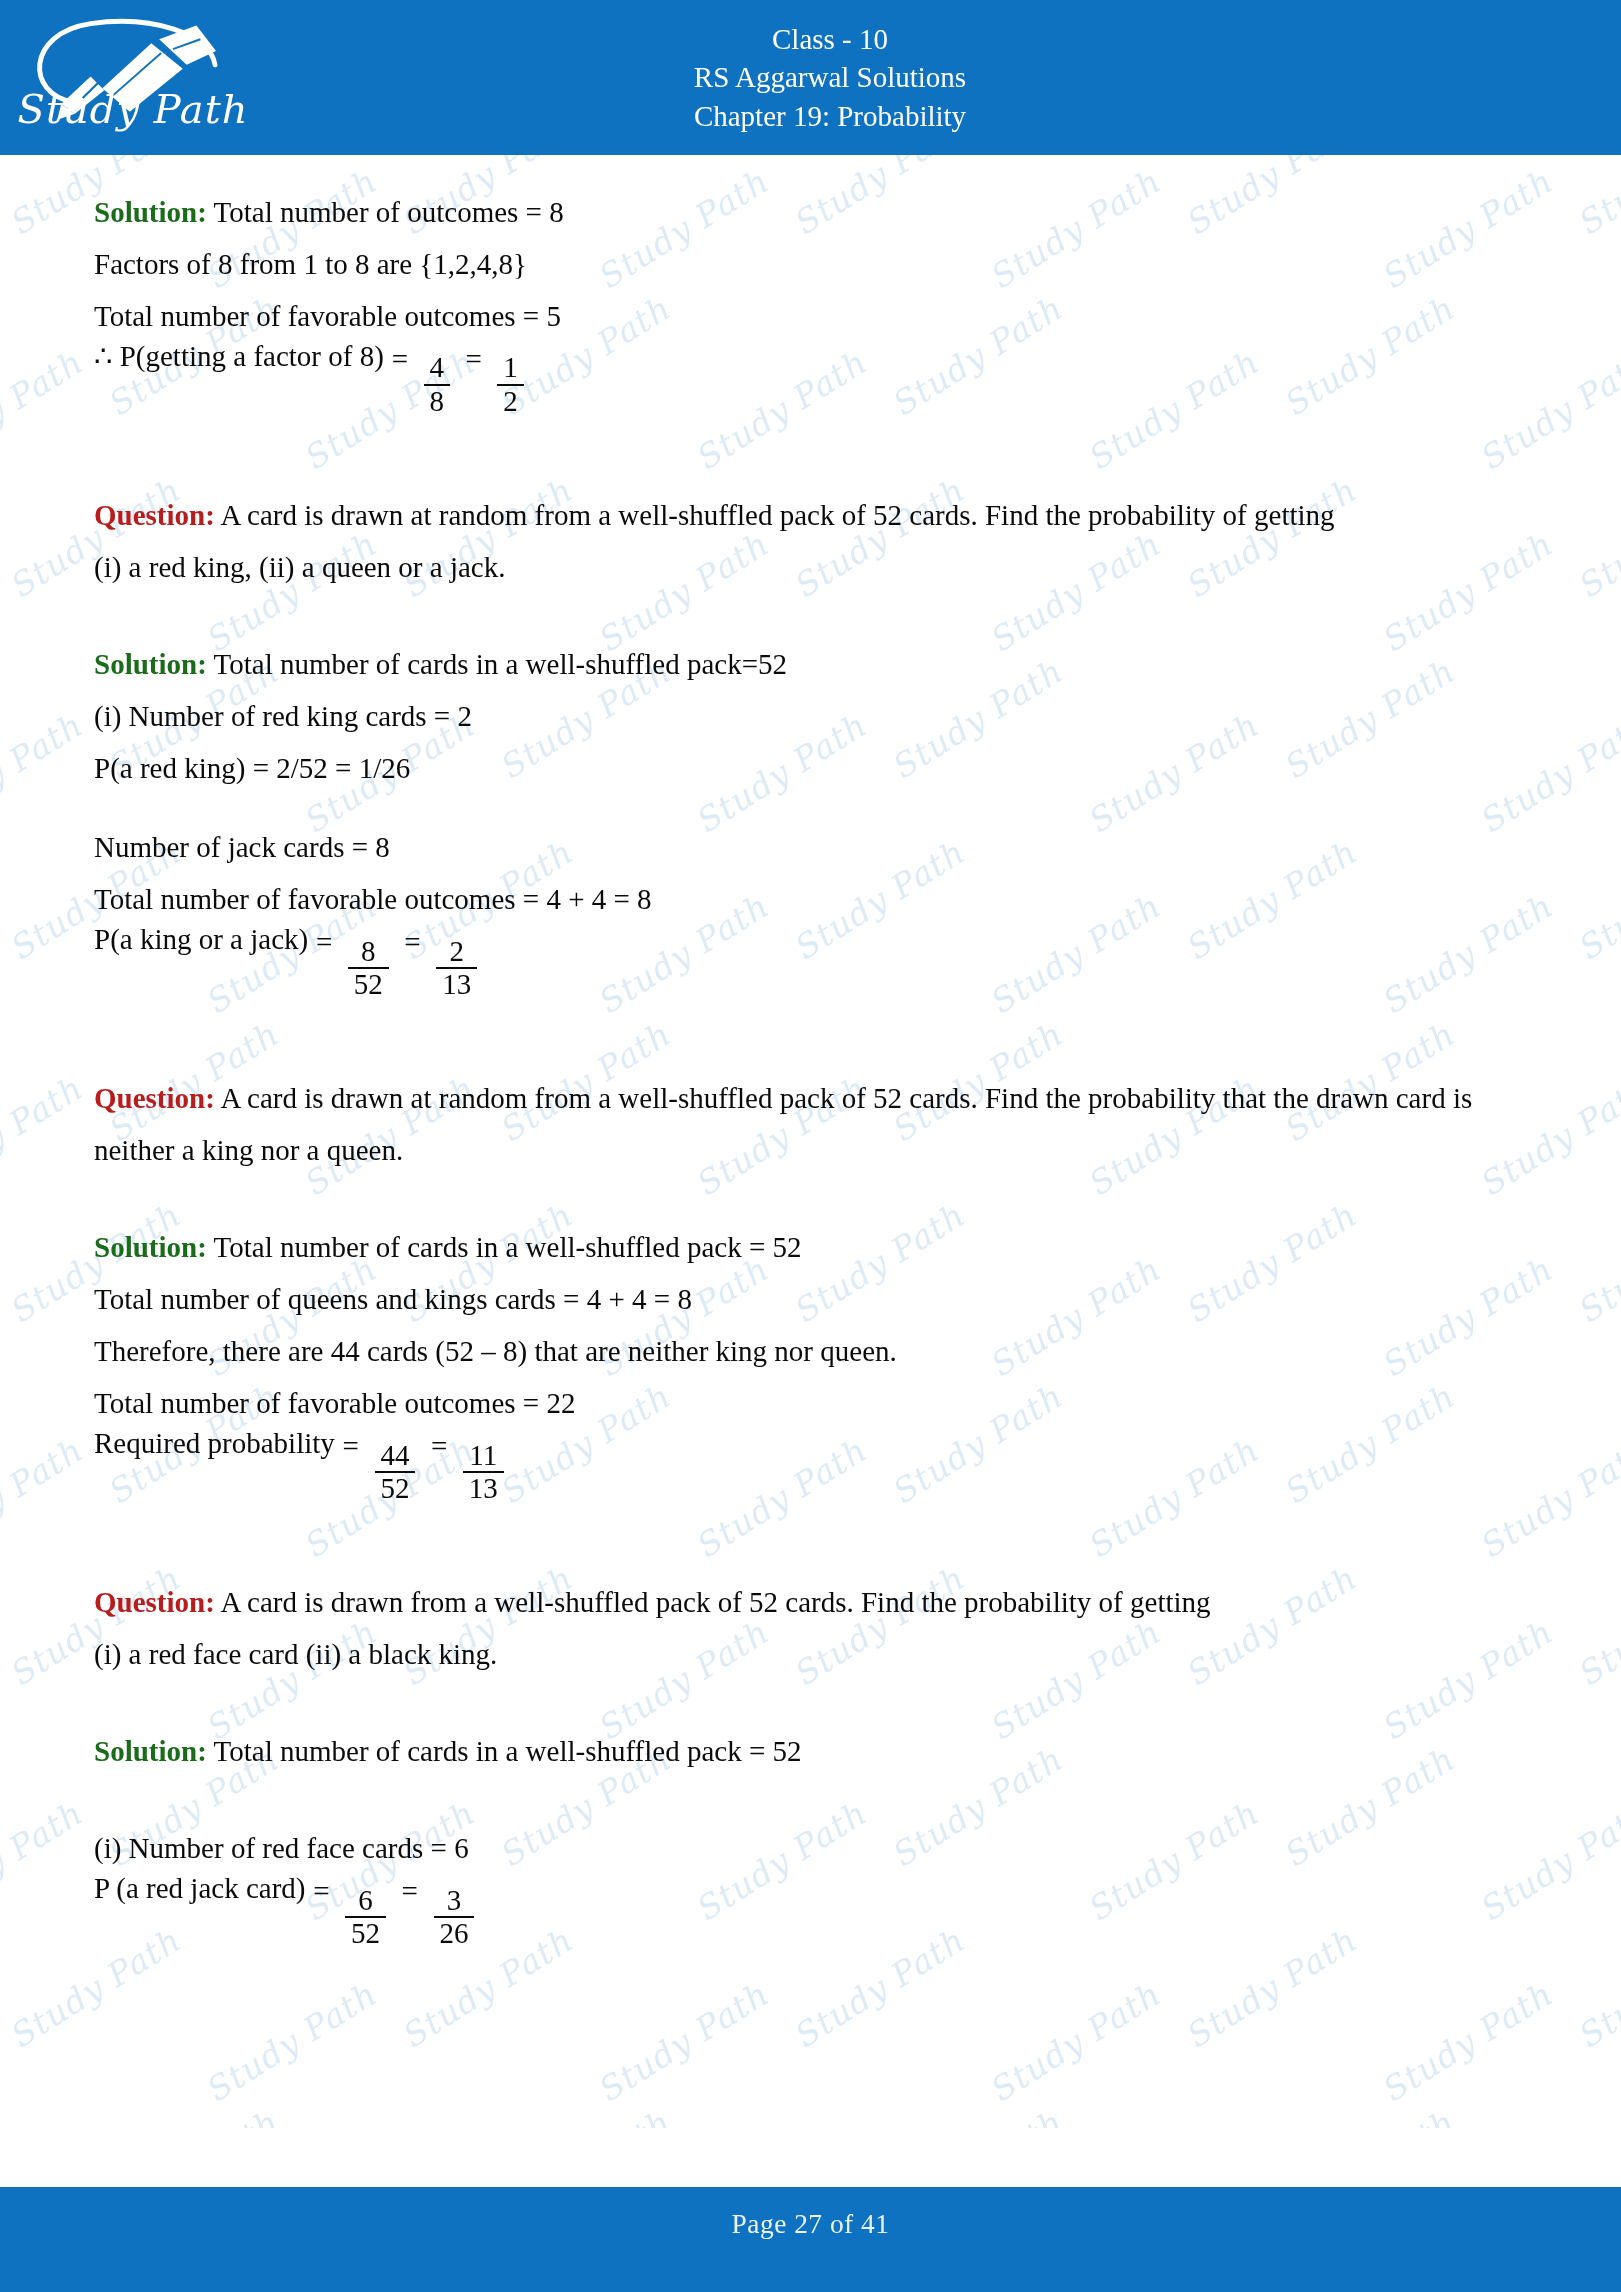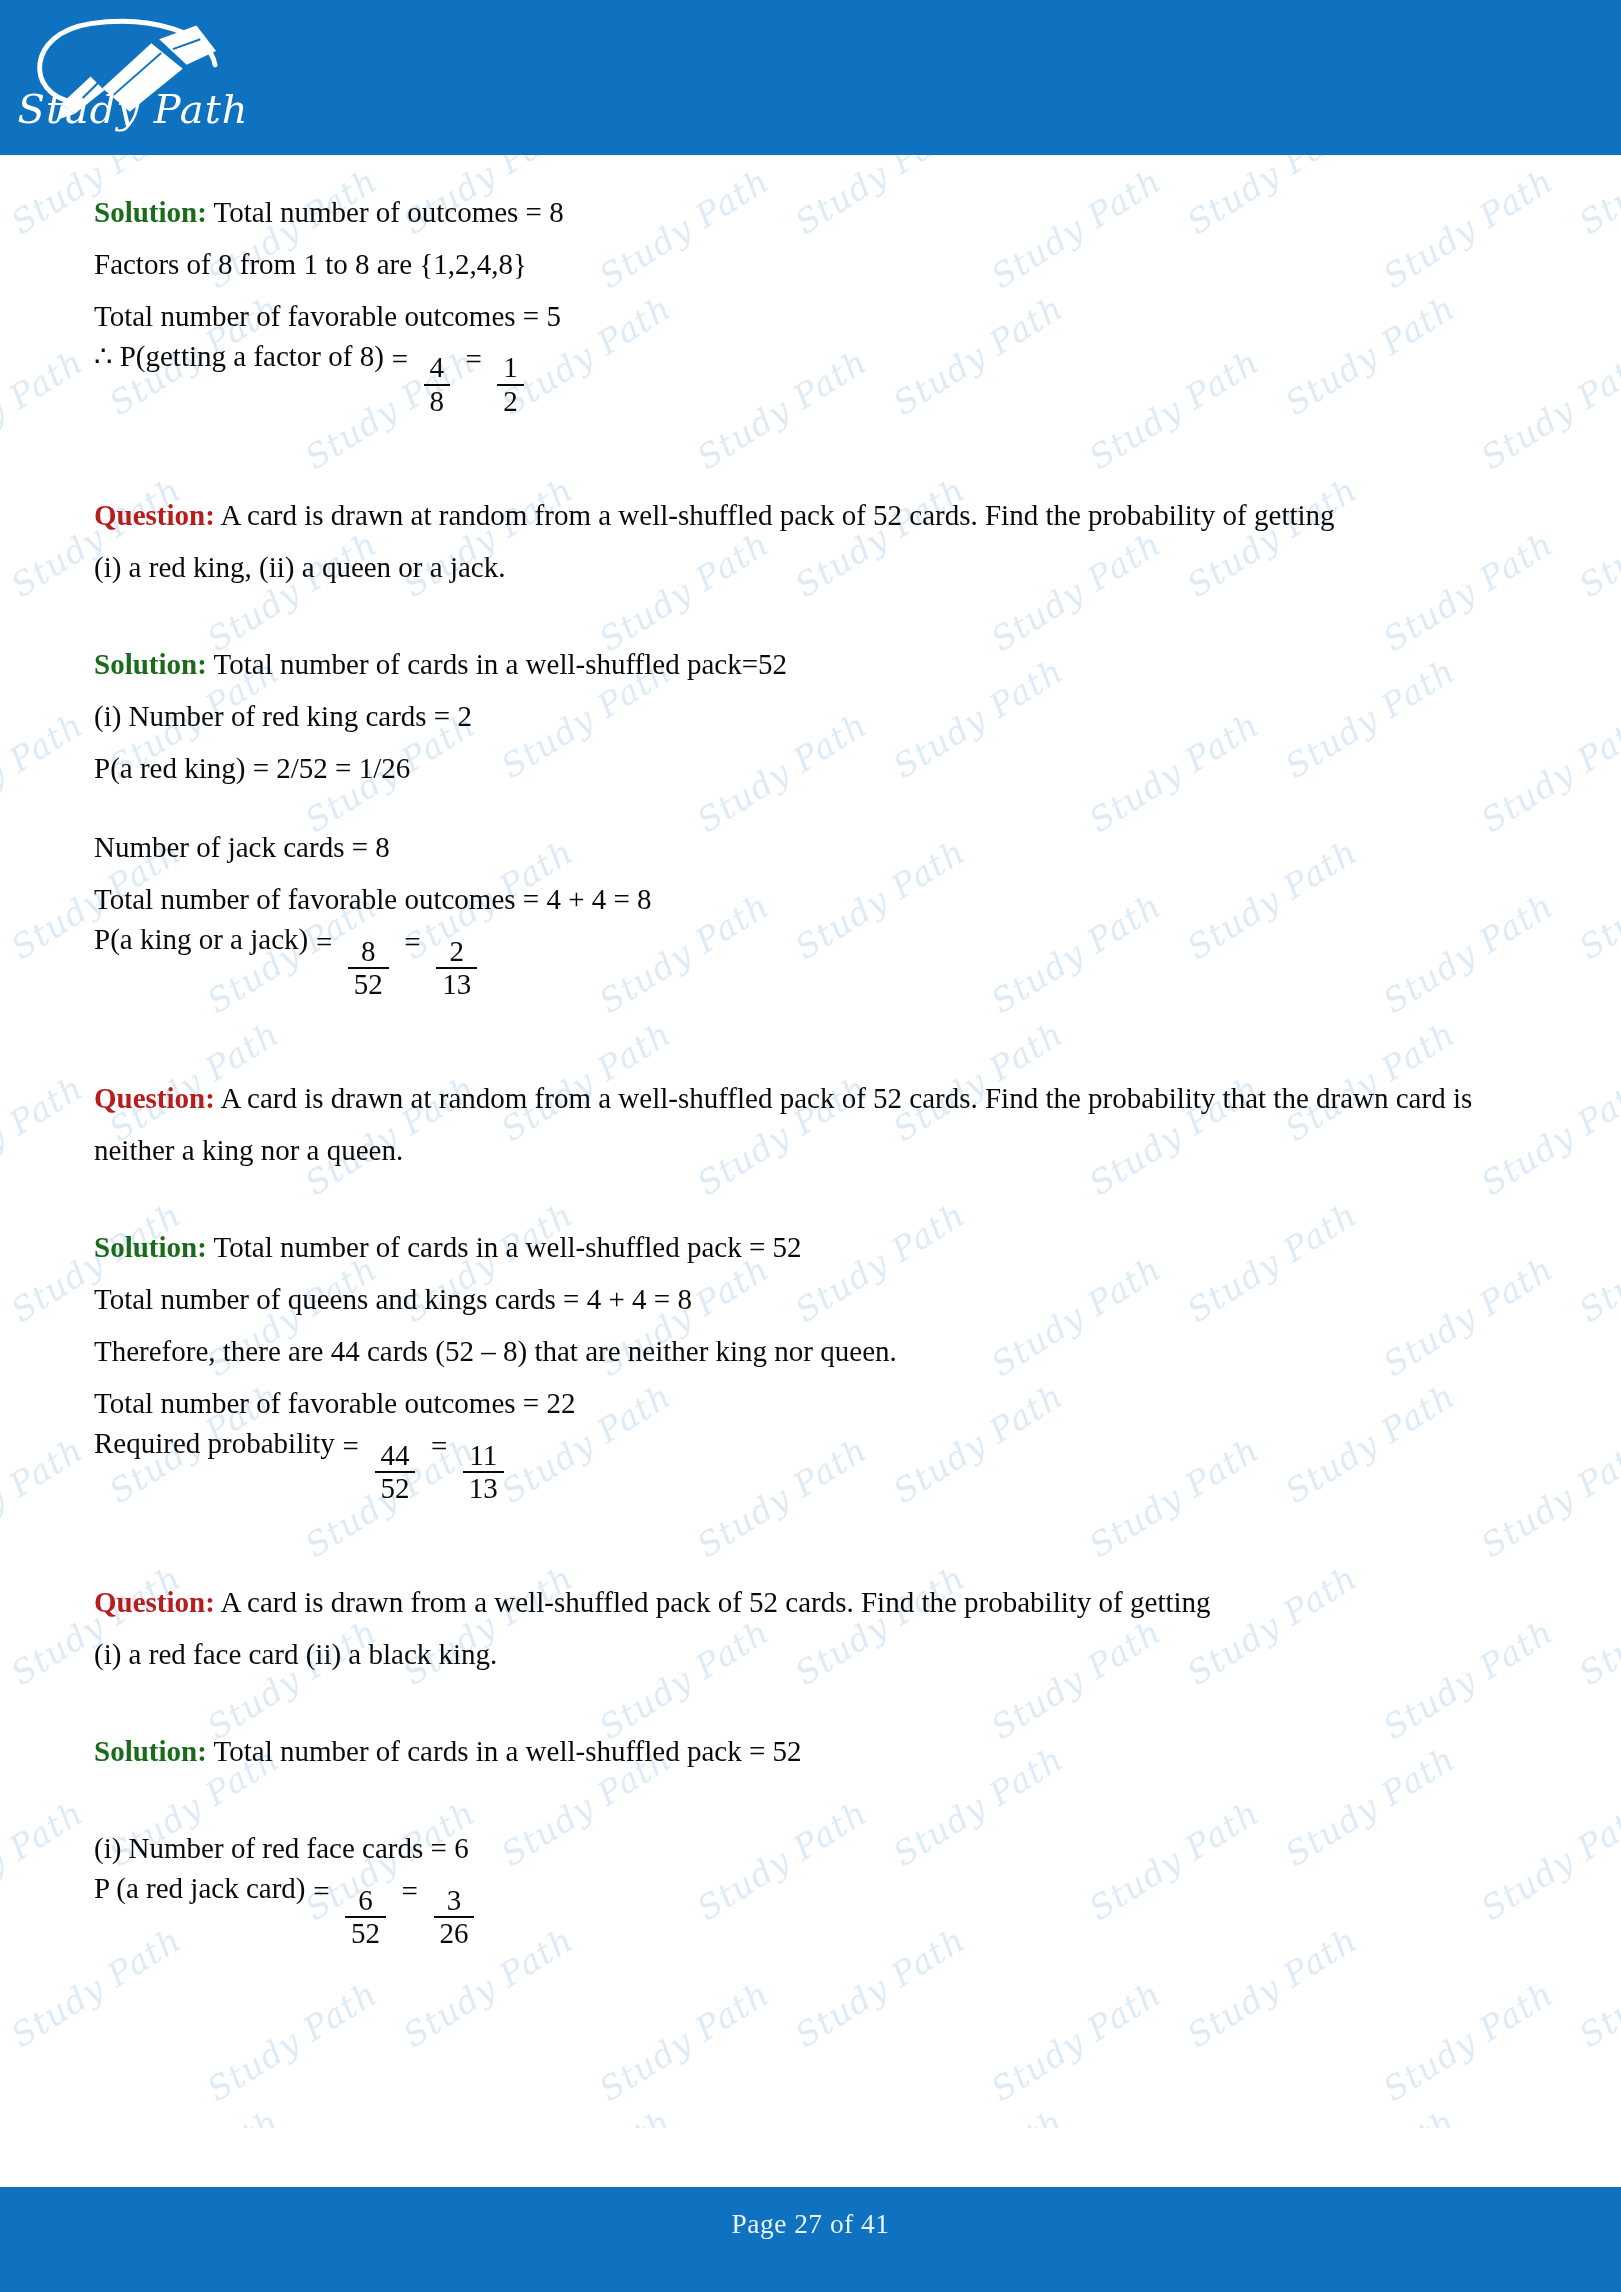--- a/index.html
+++ b/index.html
@@ -186,20 +186,25 @@
       <path d="M62 112 L 48 102 L 44 118 Z" fill="#ffffff"></path>
       <path d="M70 96 L 86 80" stroke="#0f72c0" stroke-width="2.2"></path>
       <path d="M90 86 L 140 40 L 172 66 L 118 110 Z" fill="#ffffff"></path>
       <path d="M100 94 L 150 50" stroke="#0f72c0" stroke-width="2"></path>
       <path d="M148 36 L 186 22 L 206 48 L 176 62 Z" fill="#ffffff"></path>
       <path d="M162 46 L 190 36" stroke="#0f72c0" stroke-width="2"></path>
     </svg>
   </div>
   <div class="logo-text">Study Path</div>
 
+  <div class="header-titles">
+    <div class="h-line l1">Class - 10</div>
+    <div class="h-line l2">RS Aggarwal Solutions</div>
+    <div class="h-line l3">Chapter 19: Probability</div>
+  </div>
 </div>
 
 <div class="page">
 
   <div class="watermarks" id="wm-layer">
       <span class="wm" style="left: 0px; top: 0px;">Study Path</span>
       <span class="wm" style="left: 196px; top: 54px;">Study Path</span>
       <span class="wm" style="left: 392px; top: 0px;">Study Path</span>
       <span class="wm" style="left: 588px; top: 54px;">Study Path</span>
       <span class="wm" style="left: 784px; top: 0px;">Study Path</span>

